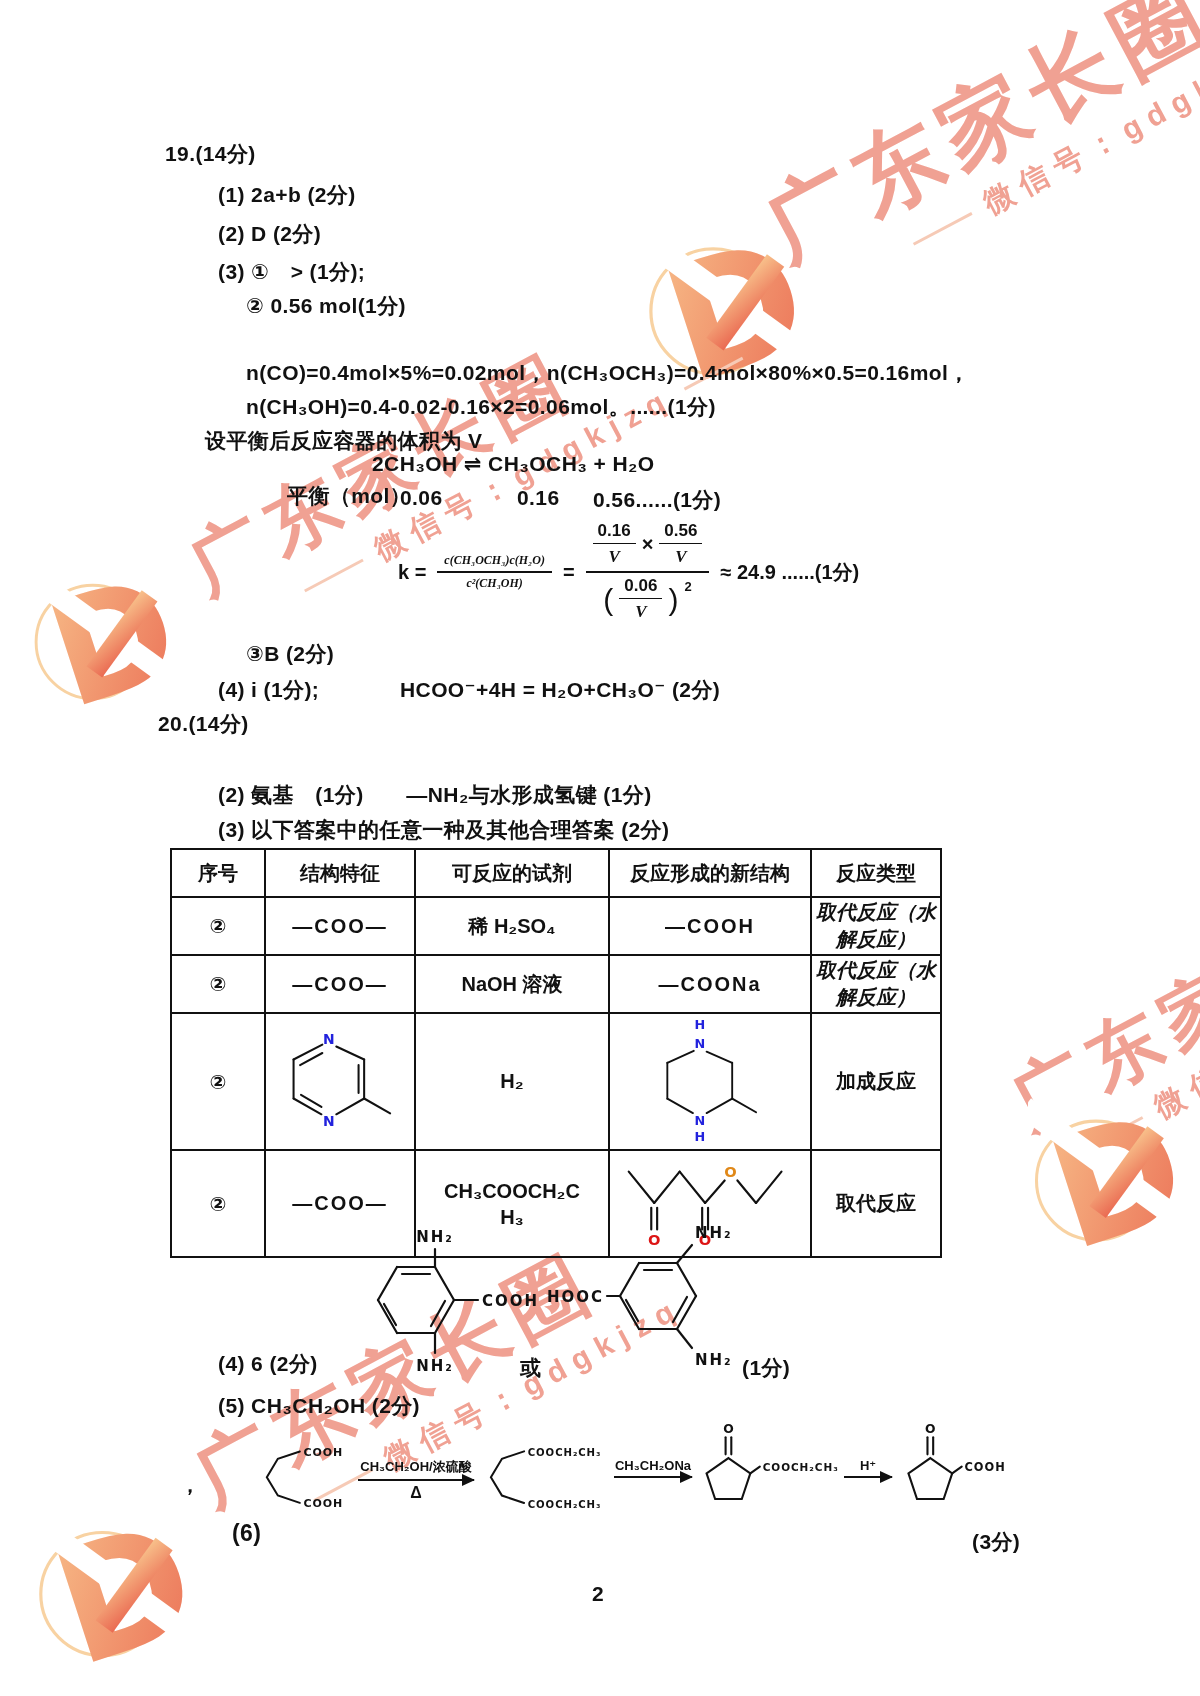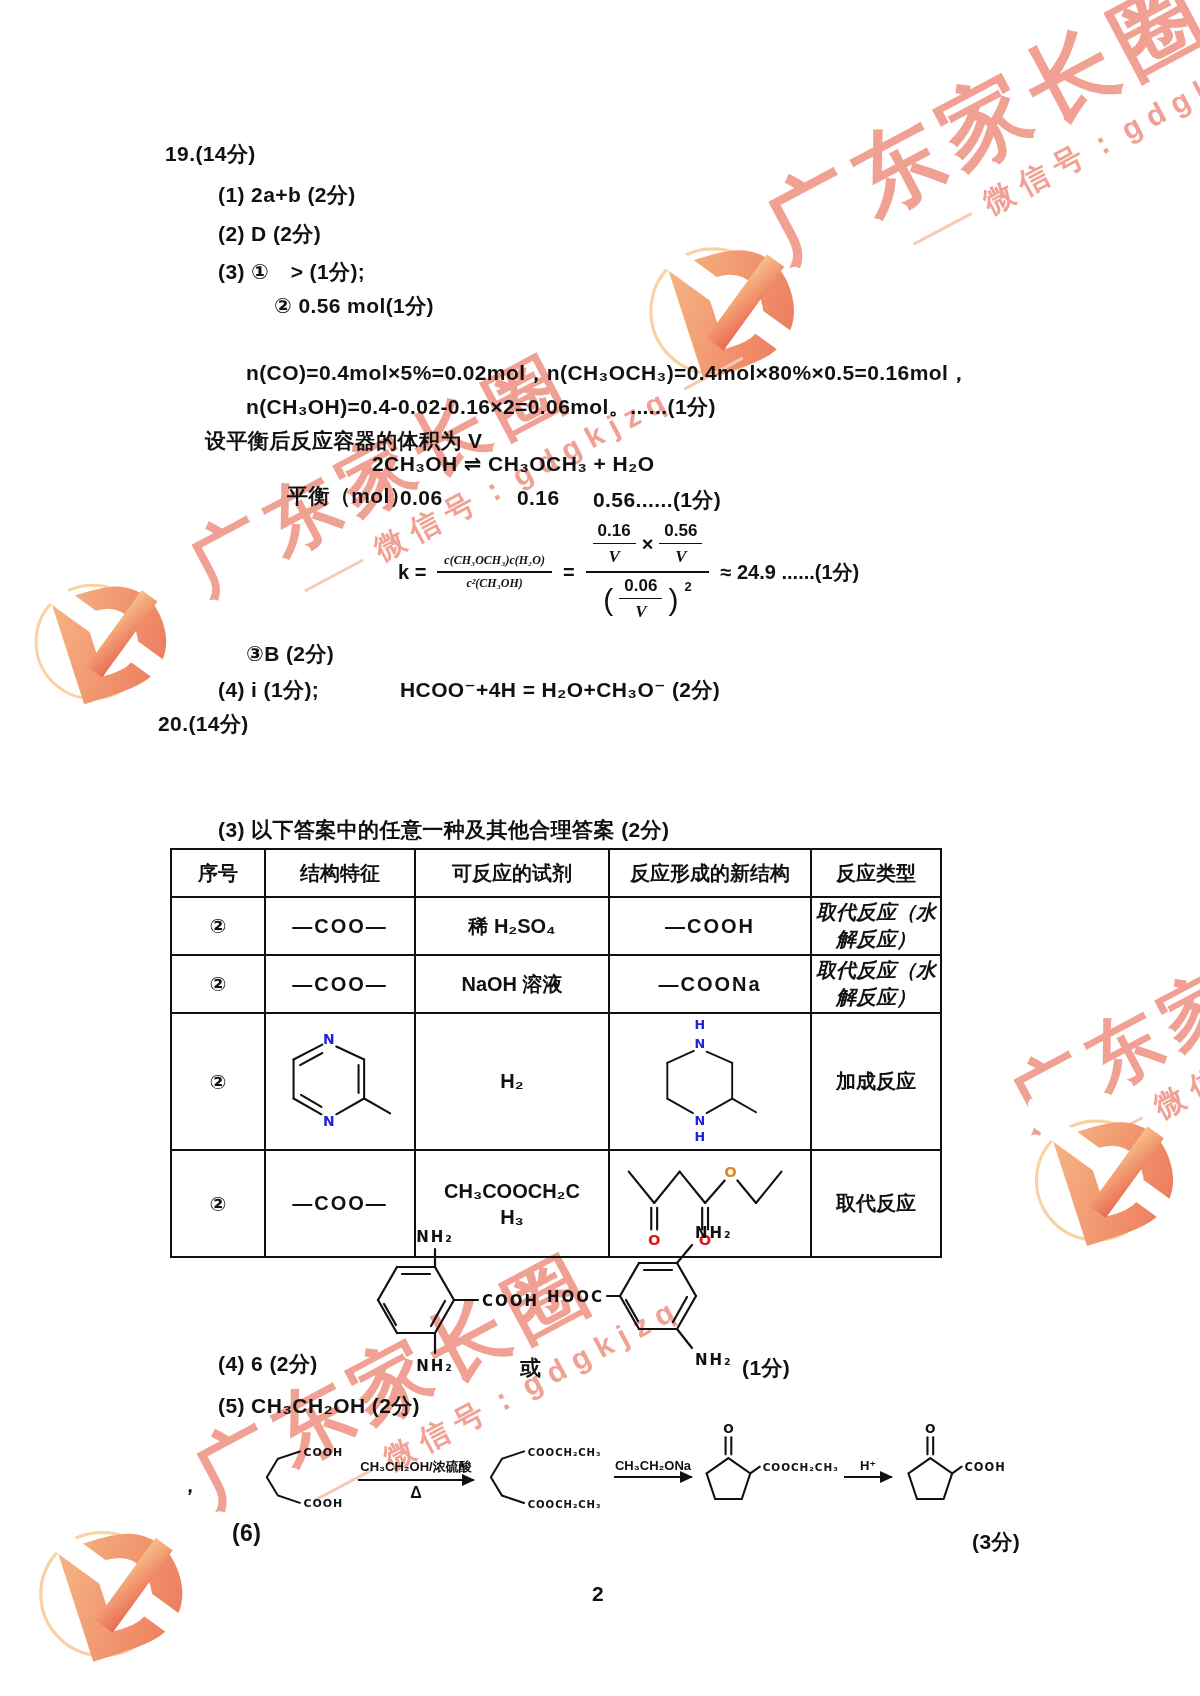--- a/index.html
+++ b/index.html
@@ -133,21 +133,21 @@
       <rect x="52" y="24" width="12" height="58" fill="url(#wmgrad)" transform="rotate(36 58 53)"></rect>
     </svg>
   </div>
 
   <div class="layer content">
 
     <div class="t" style="left:165px;top:140px;">19.(14分)</div>
     <div class="t" style="left:218px;top:181px;">(1) 2a+b (2分)</div>
     <div class="t" style="left:218px;top:220px;">(2) D (2分)</div>
     <div class="t" style="left:218px;top:258px;">(3) ①　&gt; (1分);</div>
-    <div class="t" style="left:246px;top:292px;margin-left:28px;">② 0.56 mol(1分)</div>
+    <div class="t" style="left:246px;top:292px;">② 0.56 mol(1分)</div>
     <div class="t" style="left:246px;top:359px;">n(CO)=0.4mol×5%=0.02mol，n(CH₃OCH₃)=0.4mol×80%×0.5=0.16mol，</div>
     <div class="t" style="left:246px;top:393px;">n(CH₃OH)=0.4-0.02-0.16×2=0.06mol。......(1分)</div>
     <div class="t" style="left:205px;top:427px;">设平衡后反应容器的体积为 V</div>
     <div class="t" style="left:372px;top:452px;">2CH₃OH ⇌ CH₃OCH₃ + H₂O</div>
 
     <div class="t" style="left:248px;top:482px;margin-left:39px;">平衡（mol）</div>
     <div class="t" style="left:400px;top:486px;">0.06</div>
     <div class="t" style="left:517px;top:486px;">0.16</div>
     <div class="t" style="left:593px;top:486px;">0.56......(1分)</div>
 
@@ -181,20 +181,21 @@
         </span>
       </span>
       <span>≈ 24.9 ......(1分)</span>
     </div>
 
     <div class="t" style="left:246px;top:640px;">③B (2分)</div>
     <div class="t" style="left:218px;top:676px;">(4) i (1分);</div>
     <div class="t" style="left:400px;top:676px;">HCOO⁻+4H = H₂O+CH₃O⁻ (2分)</div>
 
     <div class="t" style="left:158px;top:710px;">20.(14分)</div>
+    <div class="t" style="left:218px;top:781px;">(2) 氨基　(1分)　　—NH₂与水形成氢键 (1分)</div>
     <div class="t" style="left:218px;top:816px;">(3) 以下答案中的任意一种及其他合理答案 (2分)</div>
 
     <table class="anstable">
       <colgroup>
           <col style="width:94px">
           <col style="width:150px">
           <col style="width:194px">
           <col style="width:202px">
           <col style="width:130px">
         </colgroup>

